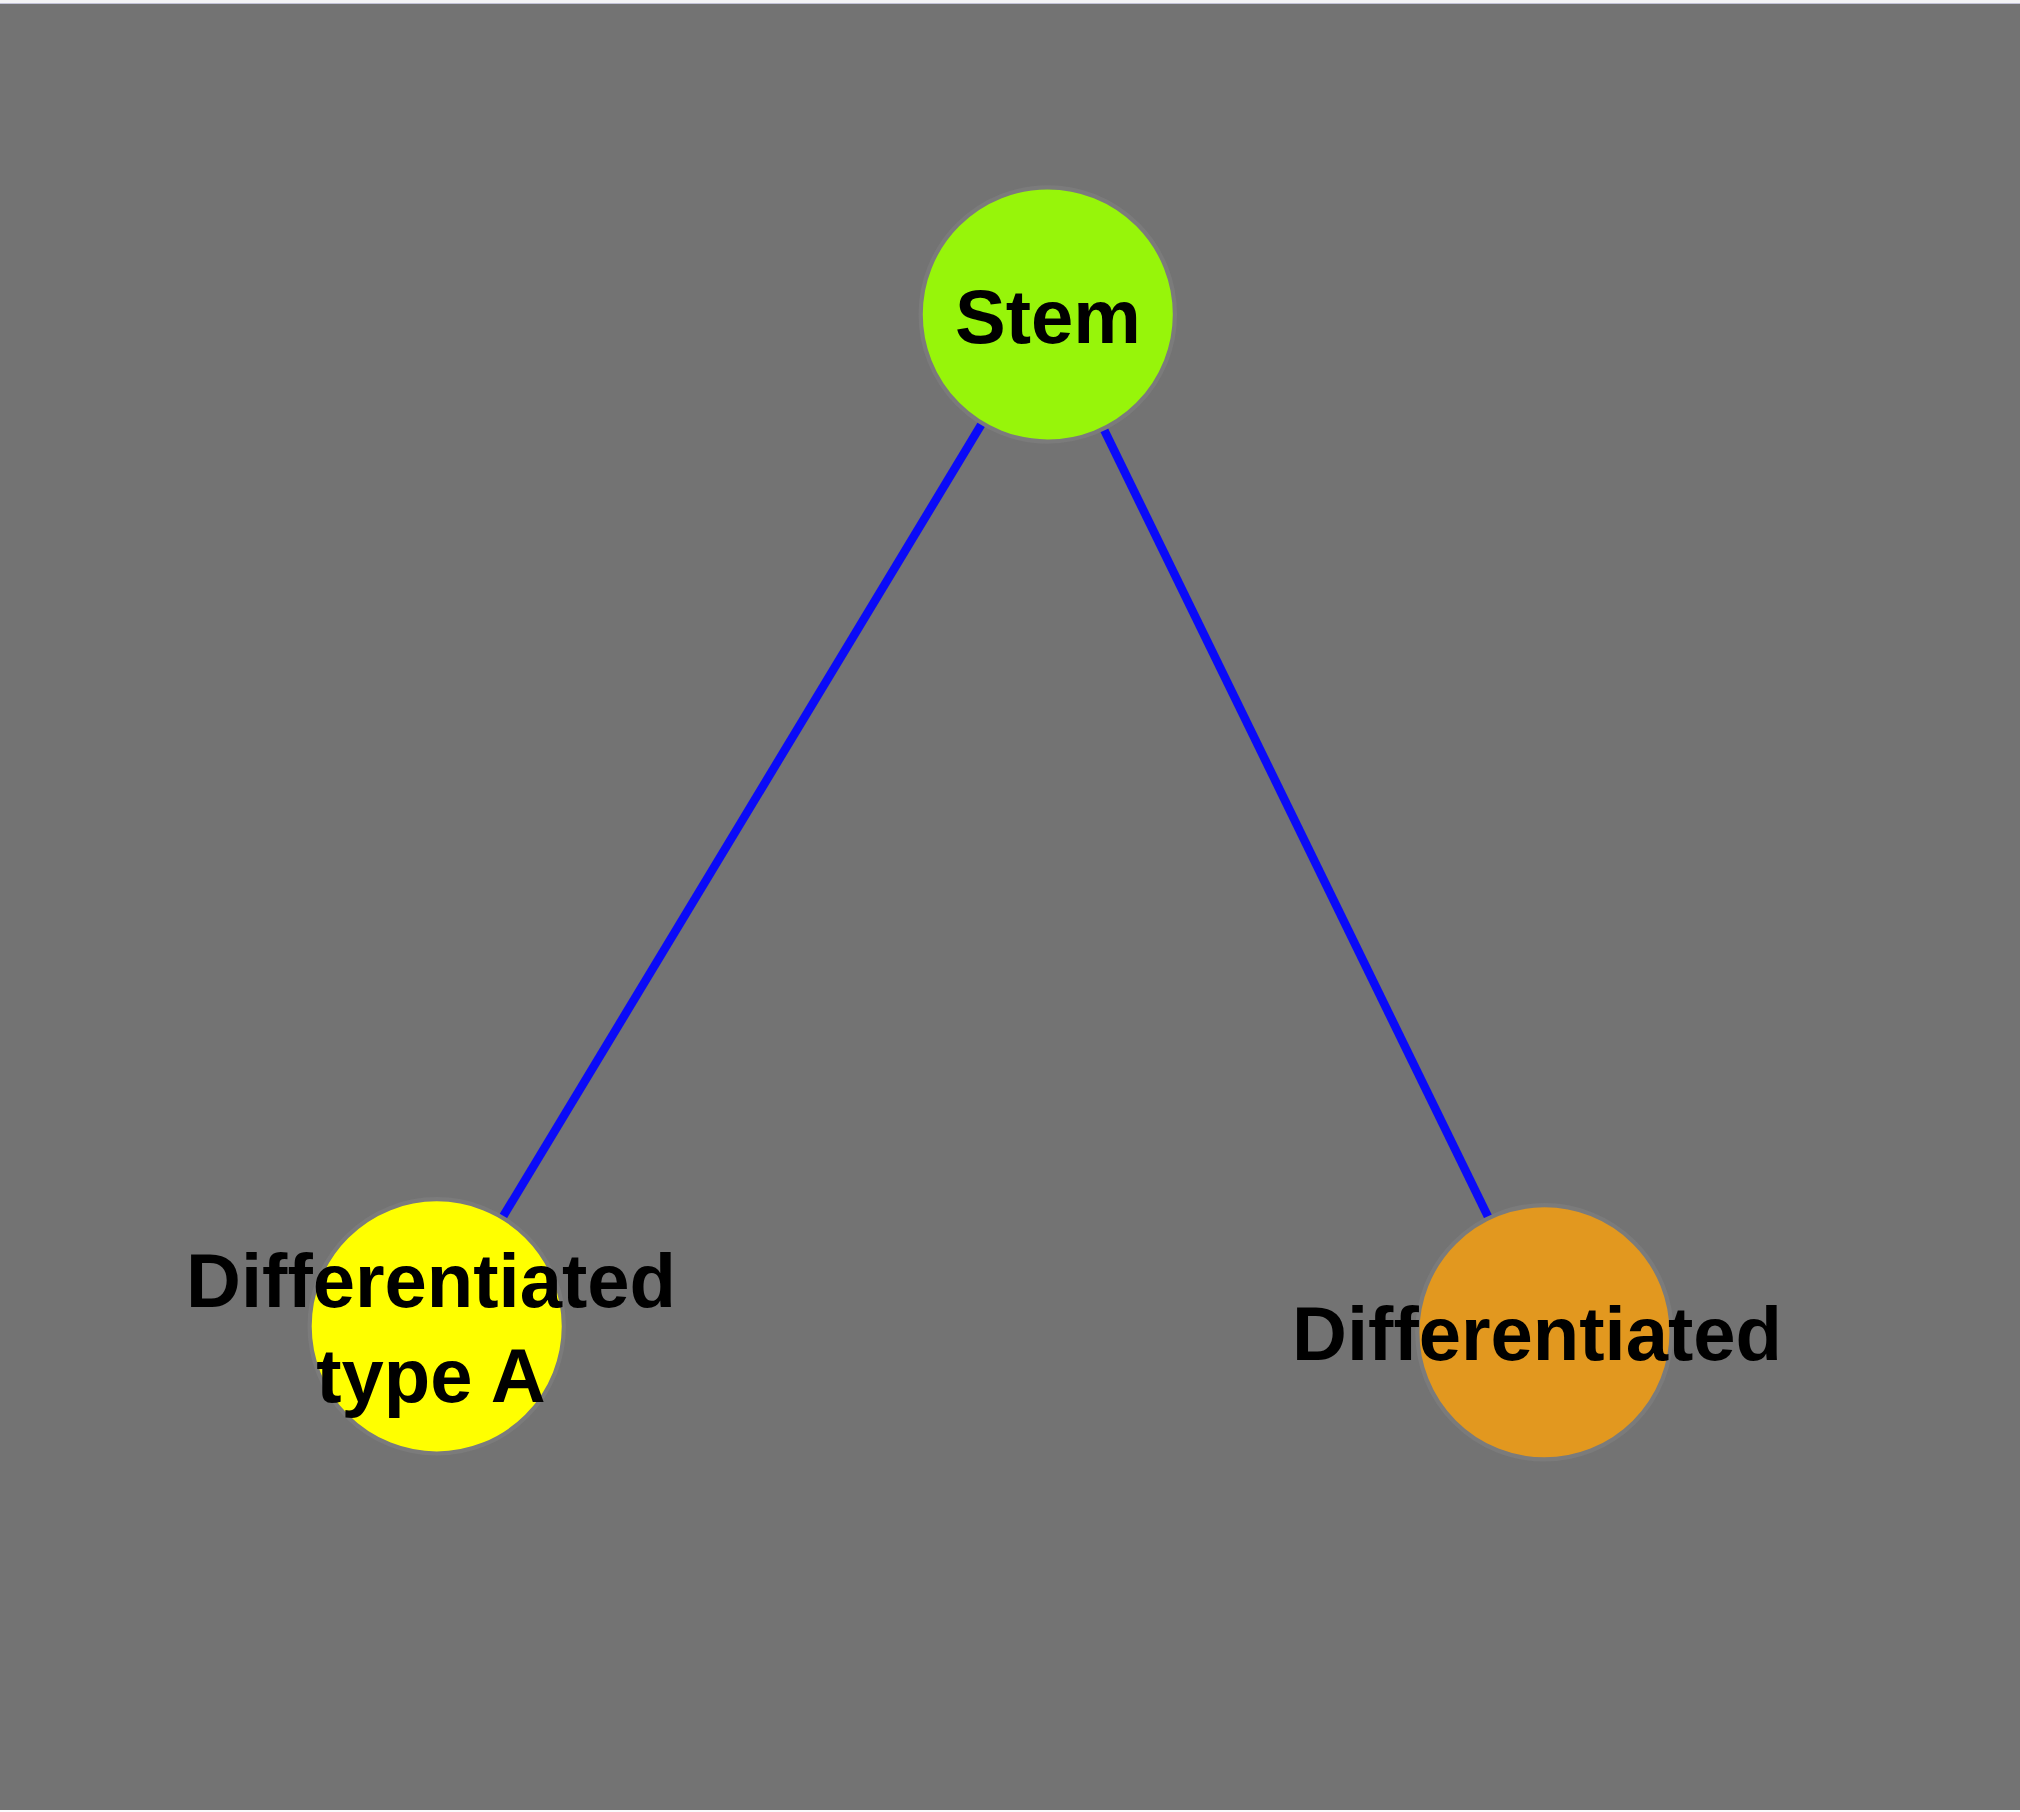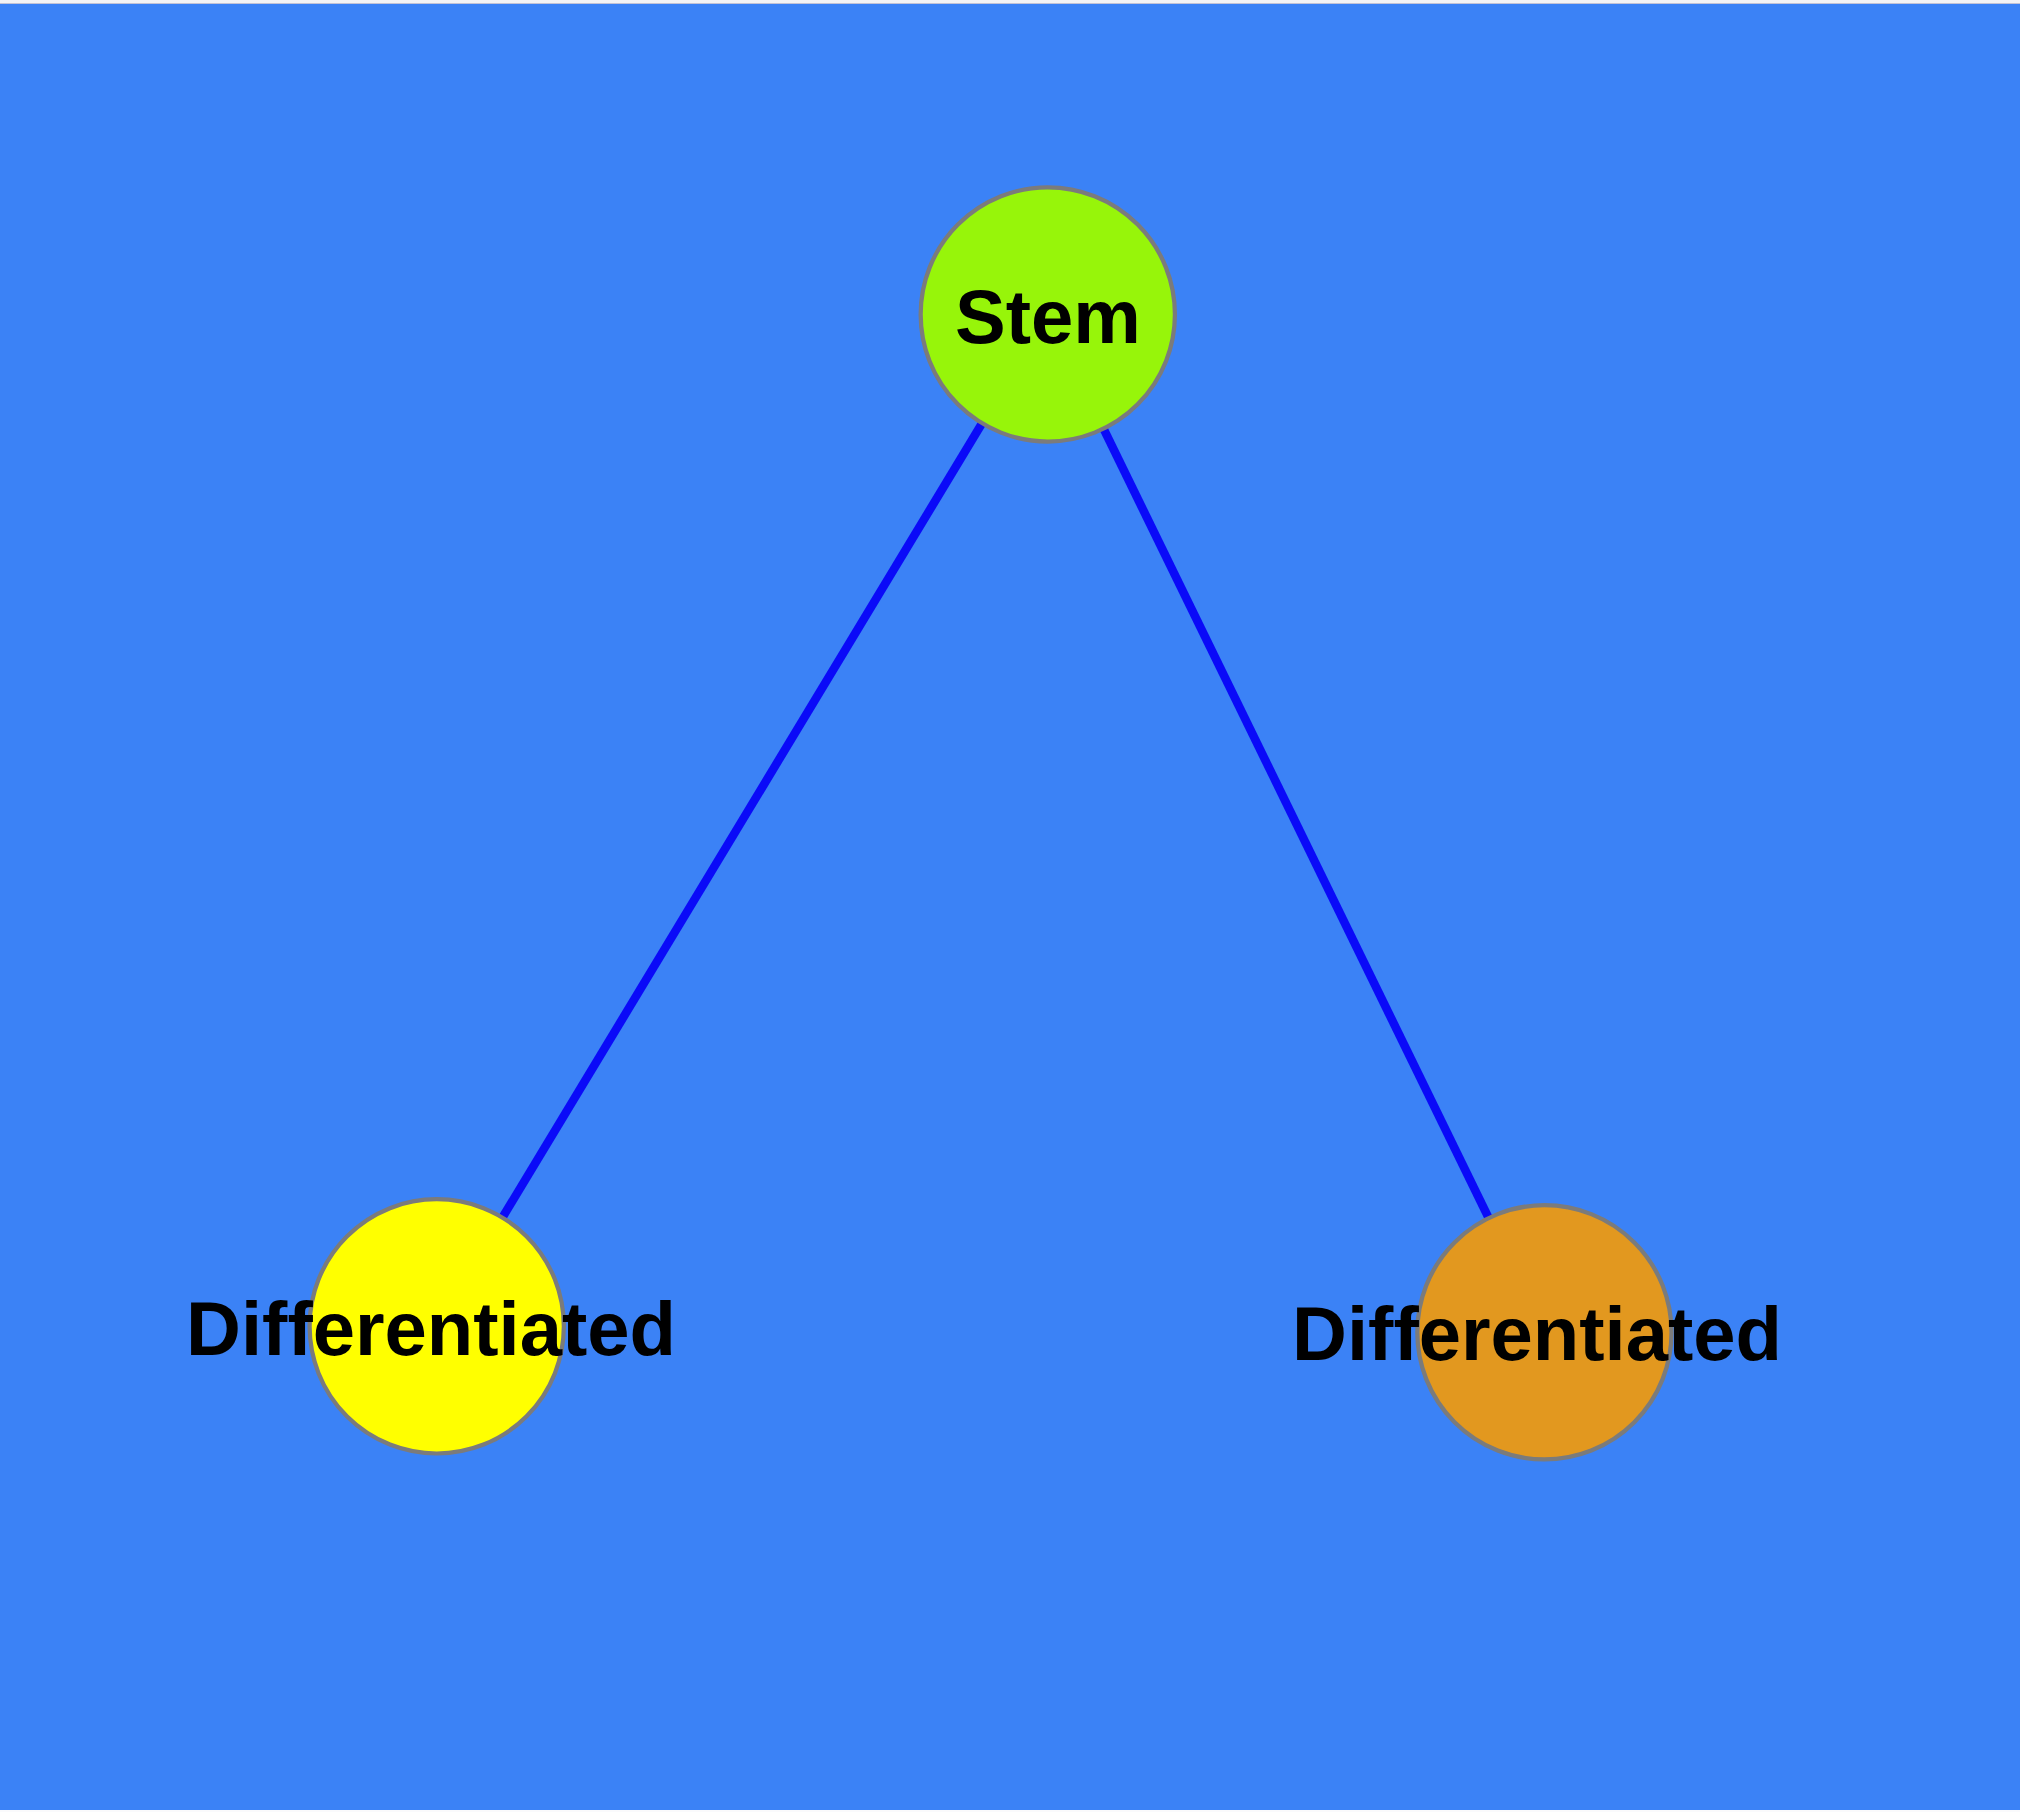--- a/index.html
+++ b/index.html
@@ -68,40 +68,41 @@
   }
 
   
   .node-label.stem   { left: 1048px; top: 316px; }
   .node-label.type-a { left: 431px;  top: 1328px; }
   .node-label.type-b { left: 1537px; top: 1333px; }
 </style>
 </head>
 <body>
 
-<div class="stage" style="background: #3b82f6;">
+<div class="stage" style="background: #737373;">
 
   <div class="window-edge top"></div>
 
   <svg class="graph" viewBox="0 0 2384 2138">
 
     <line class="edge" x1="1236" y1="371" x2="515" y2="1565" stroke="#0a0af8"></line>
     <line class="edge" x1="1236" y1="371" x2="1822" y2="1572" stroke="#0a0af8"></line>
 
     <circle class="node" cx="1236" cy="371" r="150" fill="#97f50a" stroke="#7b7b7b"></circle>
     <circle class="node" cx="515" cy="1565" r="150" fill="#ffff00" stroke="#7b7b7b"></circle>
     <circle class="node" cx="1822" cy="1572" r="150" fill="#e2981f" stroke="#7b7b7b"></circle>
   </svg>
 
   <div class="node-label stem" style="color: rgb(0, 0, 0);">
     <span>Stem</span>
   </div>
 
   <div class="node-label type-a" style="color: rgb(0, 0, 0);">
     <span>Differentiated</span>
+    <span>type A</span>
   </div>
 
   <div class="node-label type-b" style="color: rgb(0, 0, 0);">
     <span>Differentiated</span>
   </div>
 
   <div class="window-edge bottom"></div>
 
 </div>
 

